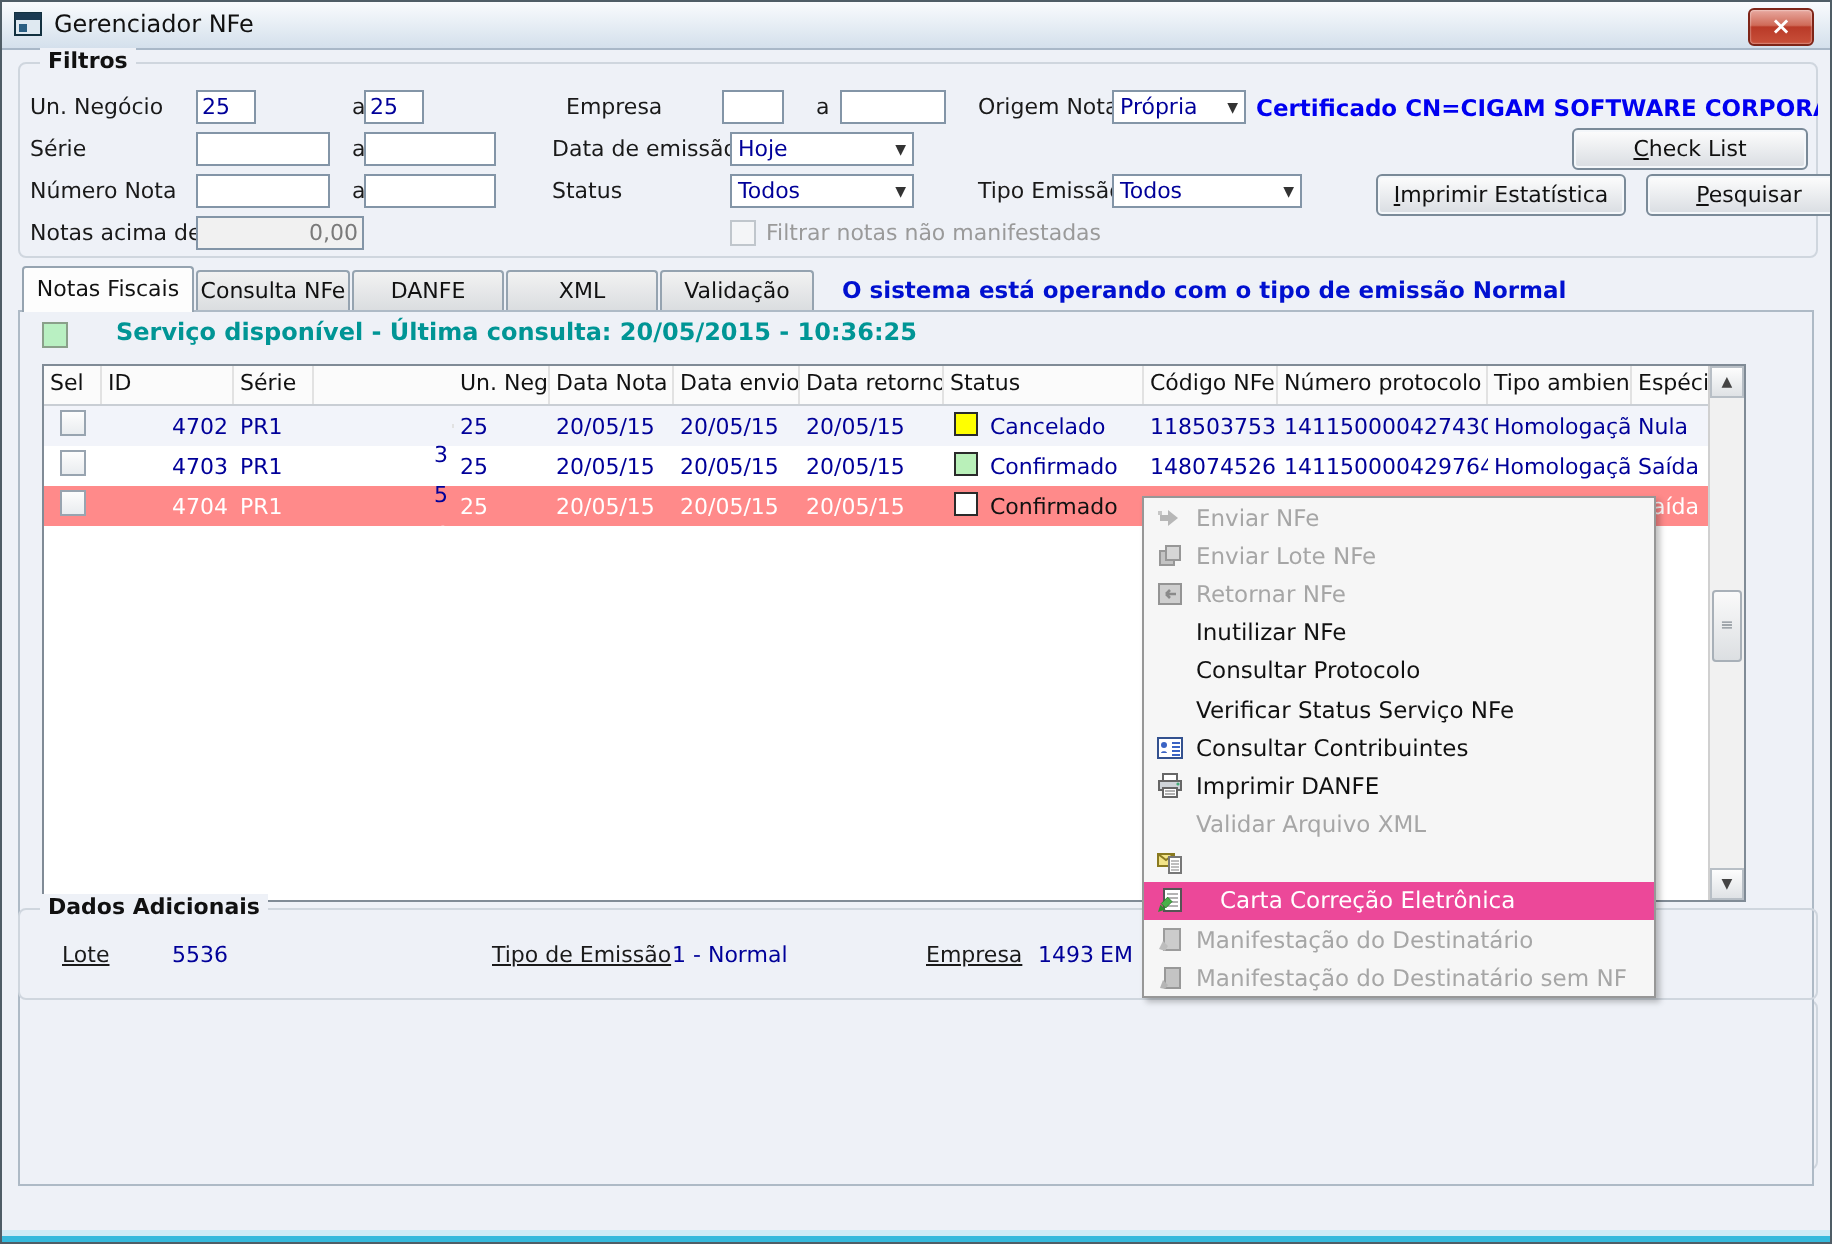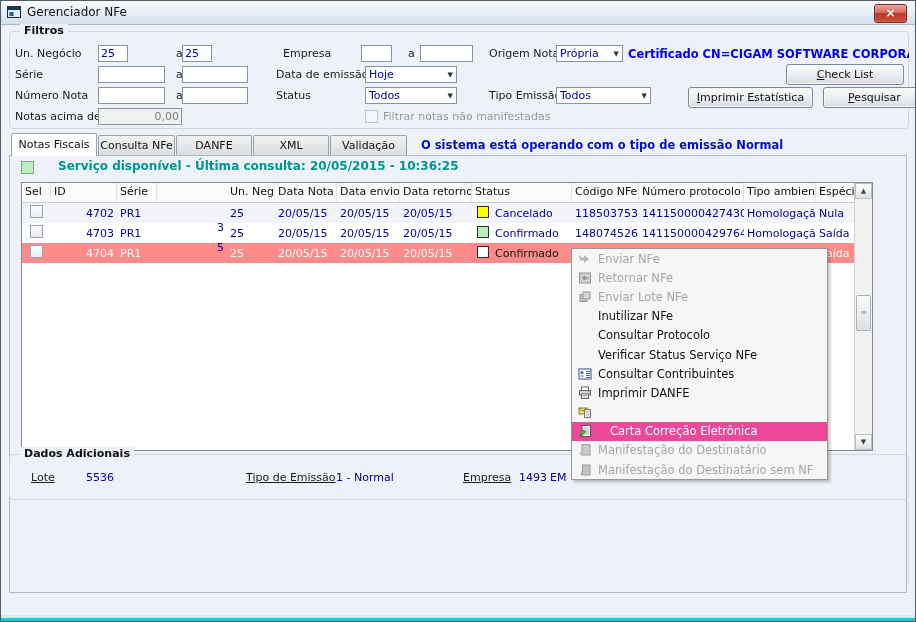--- a/index.html
+++ b/index.html
@@ -256,34 +256,34 @@
           <svg width="14" height="14" viewBox="0 0 14 14">
             <path d="M2 5.5h4v-2.5l5 4-5 4v-2.5h-4z" fill="#b7b7b7"></path>
             <path d="M1 3.5h2v2h-2z" fill="#c7c7c7"></path>
           </svg>
         </span>
       <span>Enviar NFe</span>
     </div>
     <div class="mi dis">
       <span class="ic">
           <svg width="14" height="14" viewBox="0 0 14 14">
+            <rect x="2" y="4.5" width="7" height="7" fill="#c3c3c3" stroke="#979797"></rect>
+            <rect x="5" y="2" width="7" height="7" fill="#d6d6d6" stroke="#979797"></rect>
+          </svg>
+        </span>
+      <span>Enviar Lote NFe</span>
+    </div>
+    <div class="mi dis">
+      <span class="ic">
+          <svg width="14" height="14" viewBox="0 0 14 14">
             <rect x="1.5" y="2" width="11" height="10" fill="#cfcfcf" stroke="#949494"></rect>
             <path d="M10 7h-5m0 0l2-2m-2 2l2 2" stroke="#8a8a8a" stroke-width="1.3" fill="none"></path>
           </svg>
         </span>
       <span>Retornar NFe</span>
-    </div>
-    <div class="mi dis">
-      <span class="ic">
-          <svg width="14" height="14" viewBox="0 0 14 14">
-            <rect x="2" y="4.5" width="7" height="7" fill="#c3c3c3" stroke="#979797"></rect>
-            <rect x="5" y="2" width="7" height="7" fill="#d6d6d6" stroke="#979797"></rect>
-          </svg>
-        </span>
-      <span>Enviar Lote NFe</span>
     </div>
     <div class="mi">
       <span class="ic"></span>
       <span>Inutilizar NFe</span>
     </div>
     <div class="mi">
       <span class="ic"></span>
       <span>Consultar Protocolo</span>
     </div>
     <div class="mi">
@@ -306,20 +306,24 @@
           <svg width="14" height="14" viewBox="0 0 14 14">
             <rect x="3.5" y="1" width="7" height="3.5" fill="#fff" stroke="#666"></rect>
             <rect x="1.5" y="4.5" width="11" height="4.5" fill="#cfd4d9" stroke="#666"></rect>
             <rect x="3.5" y="8" width="7" height="4.5" fill="#fff" stroke="#666"></rect>
             <path d="M4.5 9.5h5M4.5 11h5" stroke="#999" stroke-width="0.8"></path>
             <circle cx="11" cy="6" r="0.8" fill="#4a7"></circle>
           </svg>
         </span>
       <span>Imprimir DANFE</span>
     </div>
+    <div class="mi dis">
+      <span class="ic"></span>
+      <span>Validar Arquivo XML</span>
+    </div>
     <div class="mi">
       <span class="ic">
           <svg width="14" height="14" viewBox="0 0 14 14">
             <rect x="1" y="3" width="8" height="6" fill="#f2e388" stroke="#8a7a20"></rect>
             <path d="M1 3l4 3 4-3" fill="none" stroke="#8a7a20"></path>
             <rect x="6.5" y="4.5" width="6" height="8" fill="#fff" stroke="#777"></rect>
             <path d="M7.5 6.5h4M7.5 8h4M7.5 9.5h4M7.5 11h4" stroke="#aaa" stroke-width="0.8"></path>
           </svg>
         </span>
     </div>

